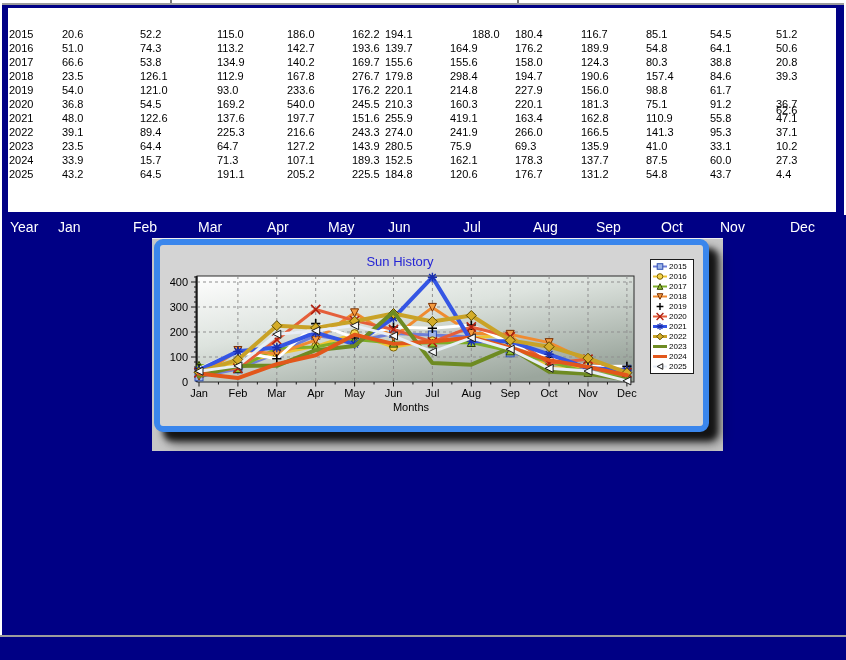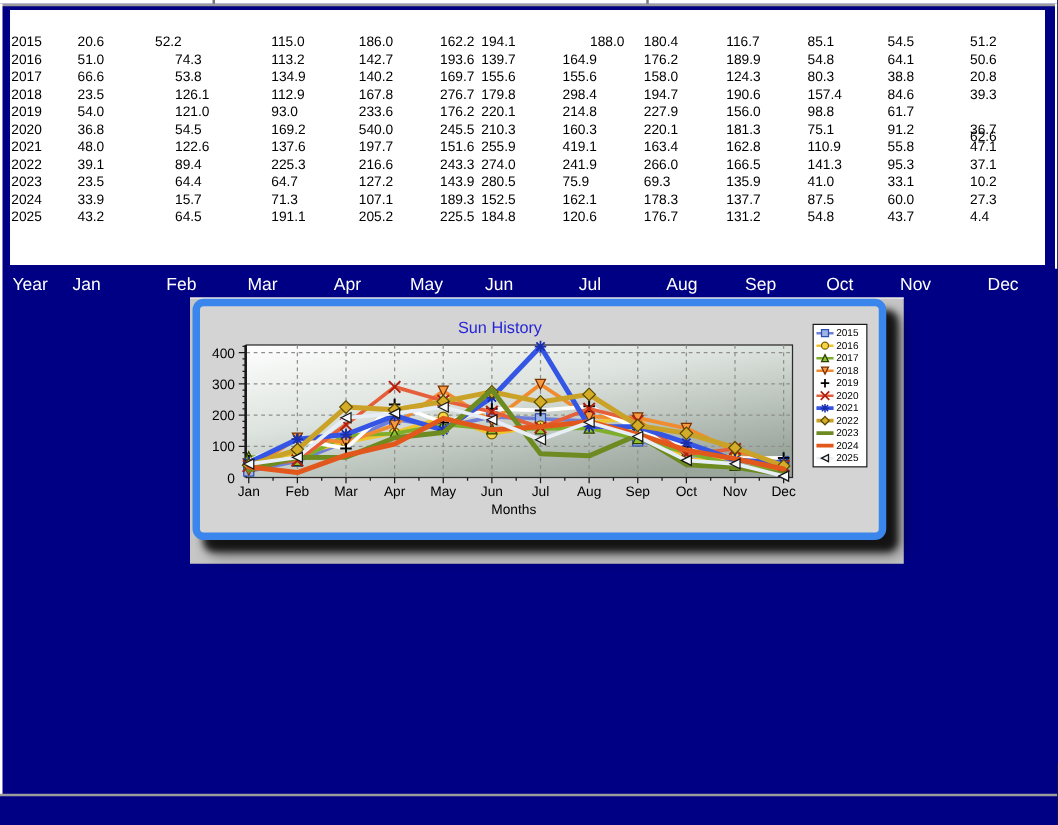--- a/index.html
+++ b/index.html
@@ -43,21 +43,21 @@
   <div class="abs top-notch" style="left:517px"></div>
   <div class="abs" id="top-gray-line"></div>
   <div class="abs" id="window-border-left"></div>
   <div class="abs" id="window-border-right"></div>
   <div class="abs" id="bottom-separator"></div>
 
   <div class="abs" id="data-table-panel"></div>
   <div class="abs" id="table-cells">
       <span class="cell" style="left: 9px; top: 28px;">2015</span>
       <span class="cell" style="left: 62px; top: 28px;">20.6</span>
-      <span class="cell" style="left: 124px; top: 28px;">52.2</span>
+      <span class="cell" style="left: 140px; top: 28px;">52.2</span>
       <span class="cell" style="left: 217px; top: 28px;">115.0</span>
       <span class="cell" style="left: 287px; top: 28px;">186.0</span>
       <span class="cell" style="left: 352px; top: 28px;">162.2</span>
       <span class="cell" style="left: 385px; top: 28px;">194.1</span>
       <span class="cell" style="left: 472px; top: 28px;">188.0</span>
       <span class="cell" style="left: 515px; top: 28px;">180.4</span>
       <span class="cell" style="left: 581px; top: 28px;">116.7</span>
       <span class="cell" style="left: 646px; top: 28px;">85.1</span>
       <span class="cell" style="left: 710px; top: 28px;">54.5</span>
       <span class="cell" style="left: 776px; top: 28px;">51.2</span>

